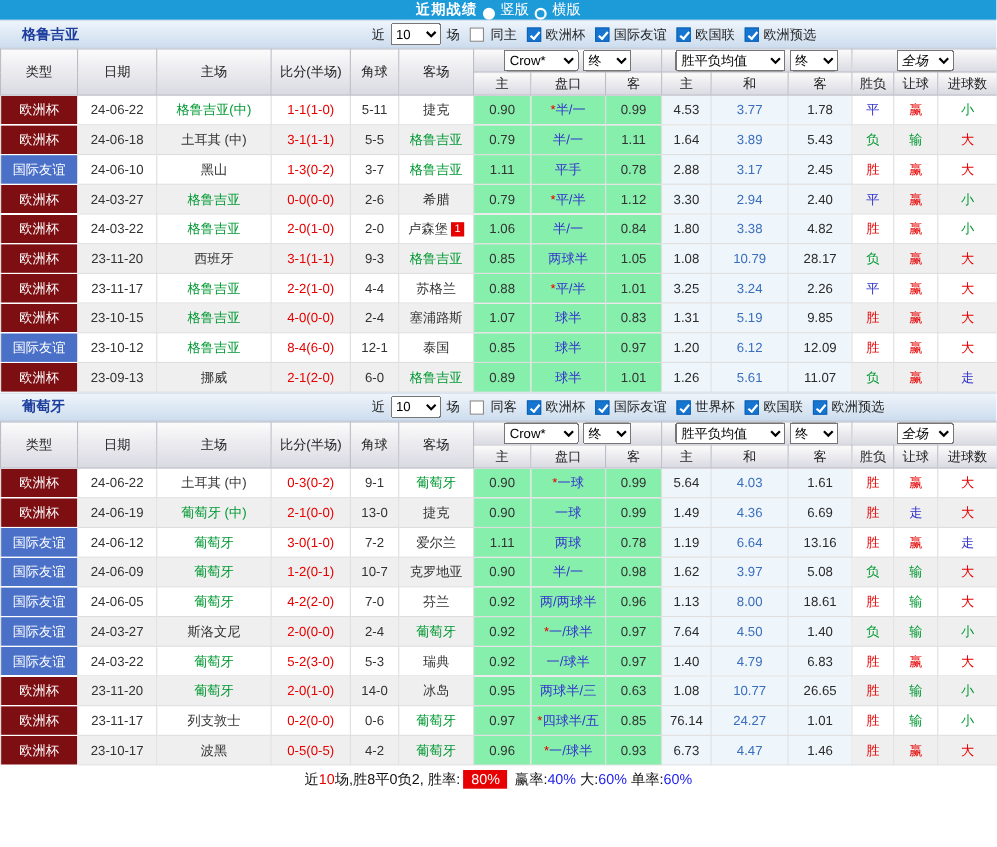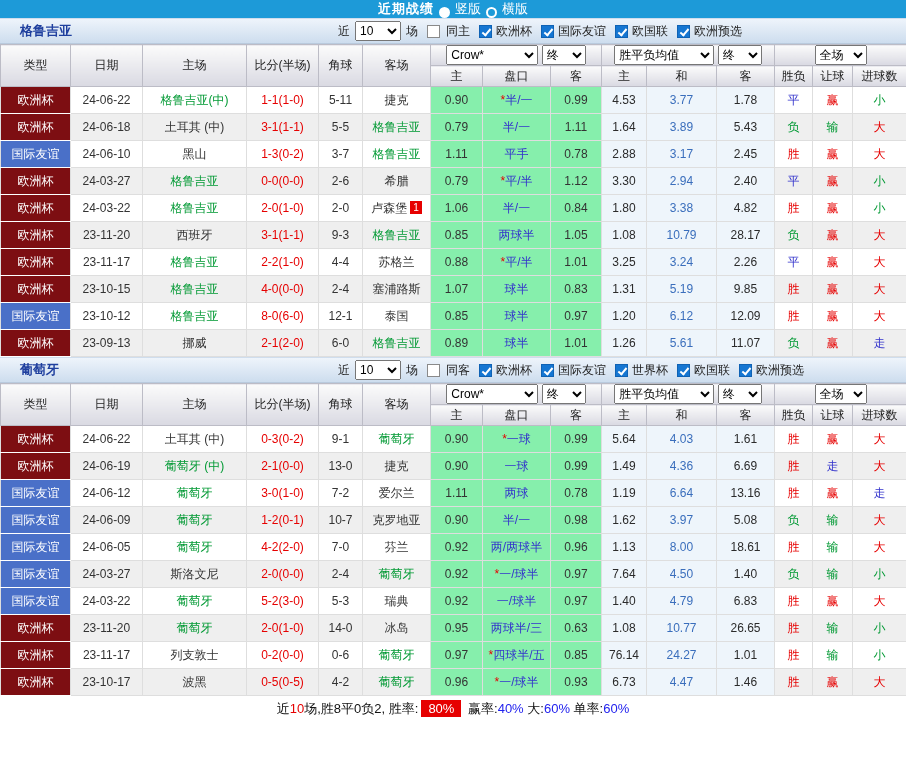--- a/index.html
+++ b/index.html
@@ -35,24 +35,24 @@
   .cb { display: inline-block; width: 13px; height: 13px; position: relative; margin: 0 1px 0 6px; }
   .cb.checked { background: #1576d2; border: 1px solid #0f62b4; }
   .cb.checked::after {
     content: ""; position: absolute; left: 4px; top: 1px; width: 3px; height: 7px;
     border: solid #fff; border-width: 0 2px 2px 0; transform: rotate(40deg);
   }
   .cb.unchecked { background: #fff; border: 1px solid #8a8a8a; margin-right: 3px; }
   
   select { font-size: 12px; height: 20px; font-family: inherit; }
   .sel-count { width: 46px; }
-  .sel-odds  { width: 92px; }
+  .sel-odds  { width: 68px; }
   .sel-final { width: 44px; }
   .sel-avg   { width: 100px; }
-  .sel-range { width: 52px; }
+  .sel-range { width: 52px; font-style: italic; }
   
   table { border-collapse: collapse; table-layout: fixed; width: 906px; }
   thead th {
     background: linear-gradient(#fbfbfb, #d9d9e2);
     border: 1px solid #bcbcc6; font-weight: normal; height: 21px; padding: 0;
     white-space: nowrap; overflow: hidden;
   }
   tbody td {
     border: 1px solid #dedede; text-align: center; height: 27px; padding: 0;
     white-space: nowrap; overflow: hidden; color: #333;
@@ -296,21 +296,21 @@
           <td class="c-avg c-draw">5.19</td>
           <td class="c-avg">9.85</td>
           <td class="plain c-red">胜</td>
           <td class="plain c-red">赢</td>
           <td class="plain c-red">大</td>
         </tr>
         <tr>
           <td class="badge-friendly">国际友谊</td>
           <td class="plain">23-10-12</td>
           <td class="plain"><span class="c-team">格鲁吉亚</span></td>
-          <td class="plain"><span class="c-score">8-0</span><span class="c-score">(6-0)</span></td>
+          <td class="plain"><span class="c-score">8-4</span><span class="c-score">(6-0)</span></td>
           <td class="plain">12-1</td>
           <td class="plain"><span>泰国</span></td>
           <td class="c-odds">0.85</td>
           <td class="c-odds c-hand">球半</td>
           <td class="c-odds">0.97</td>
           <td class="c-avg">1.20</td>
           <td class="c-avg c-draw">6.12</td>
           <td class="c-avg">12.09</td>
           <td class="plain c-red">胜</td>
           <td class="plain c-red">赢</td>

